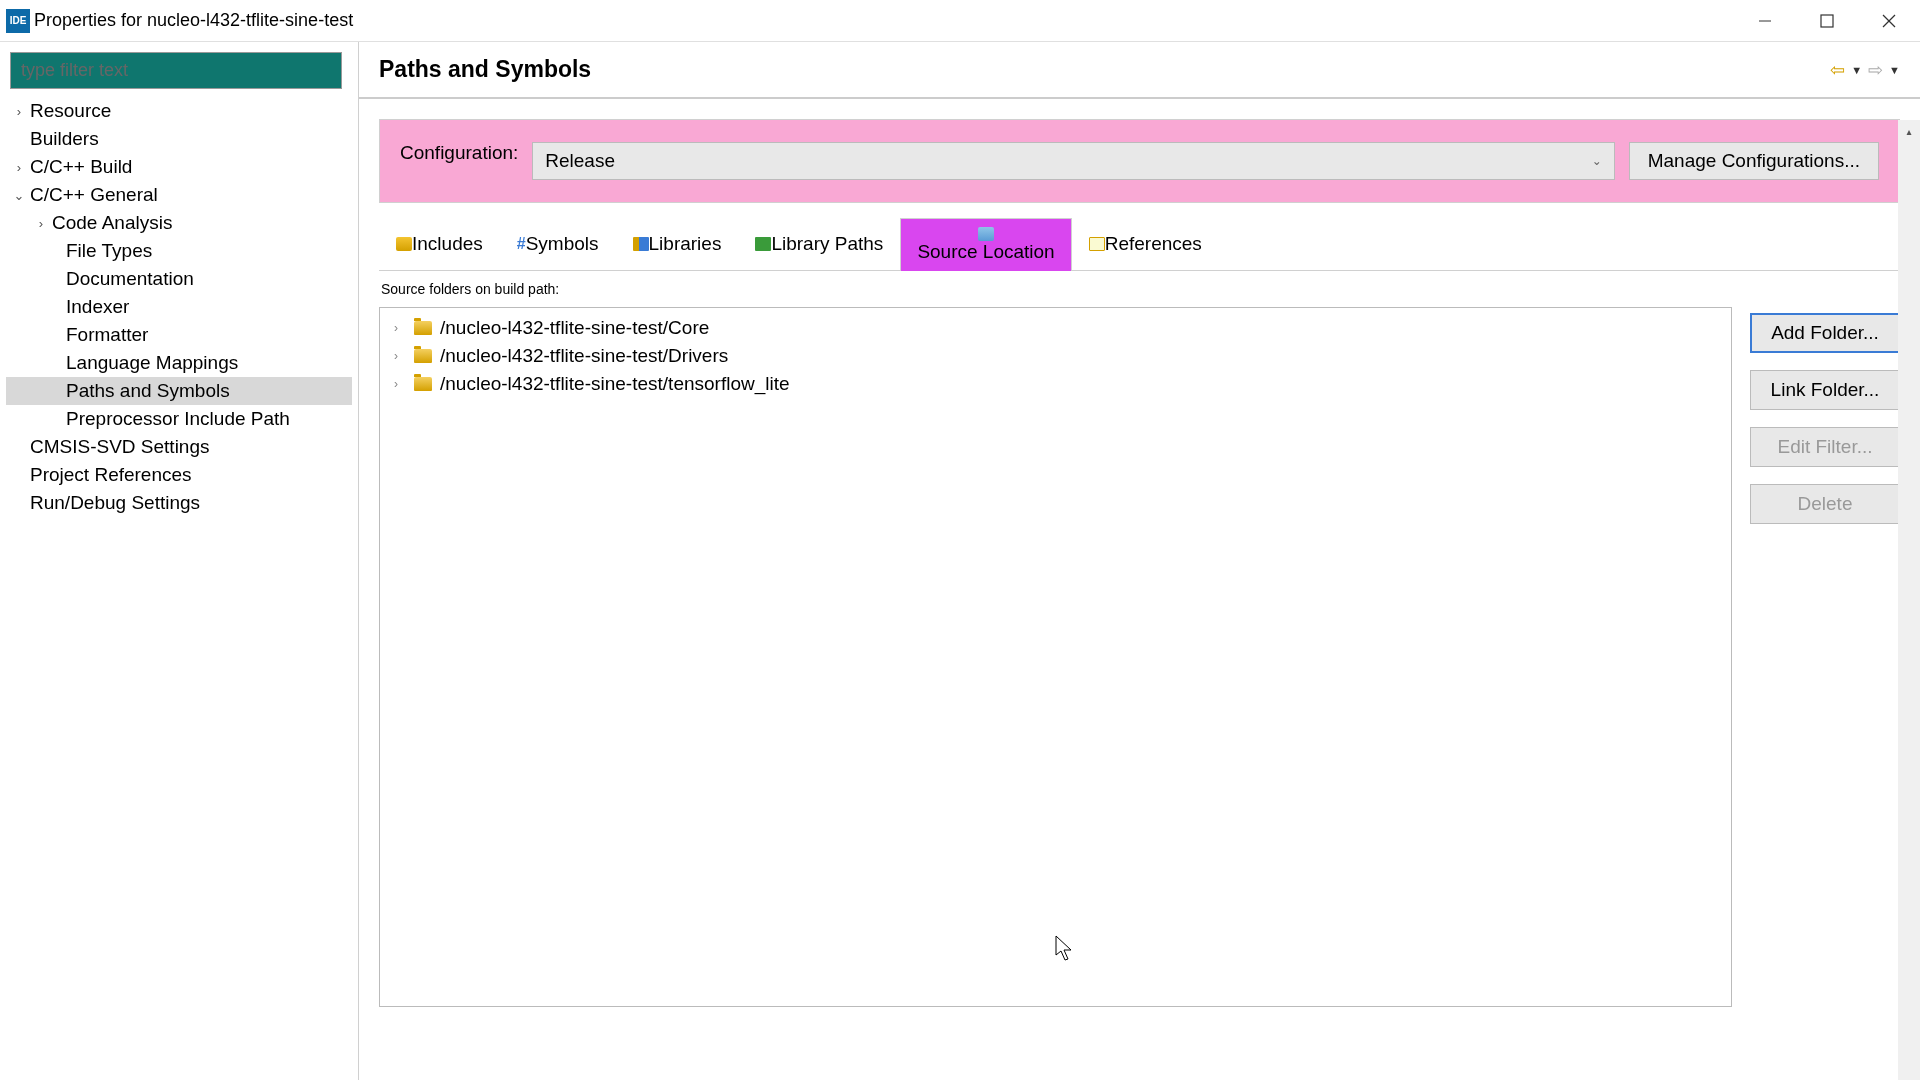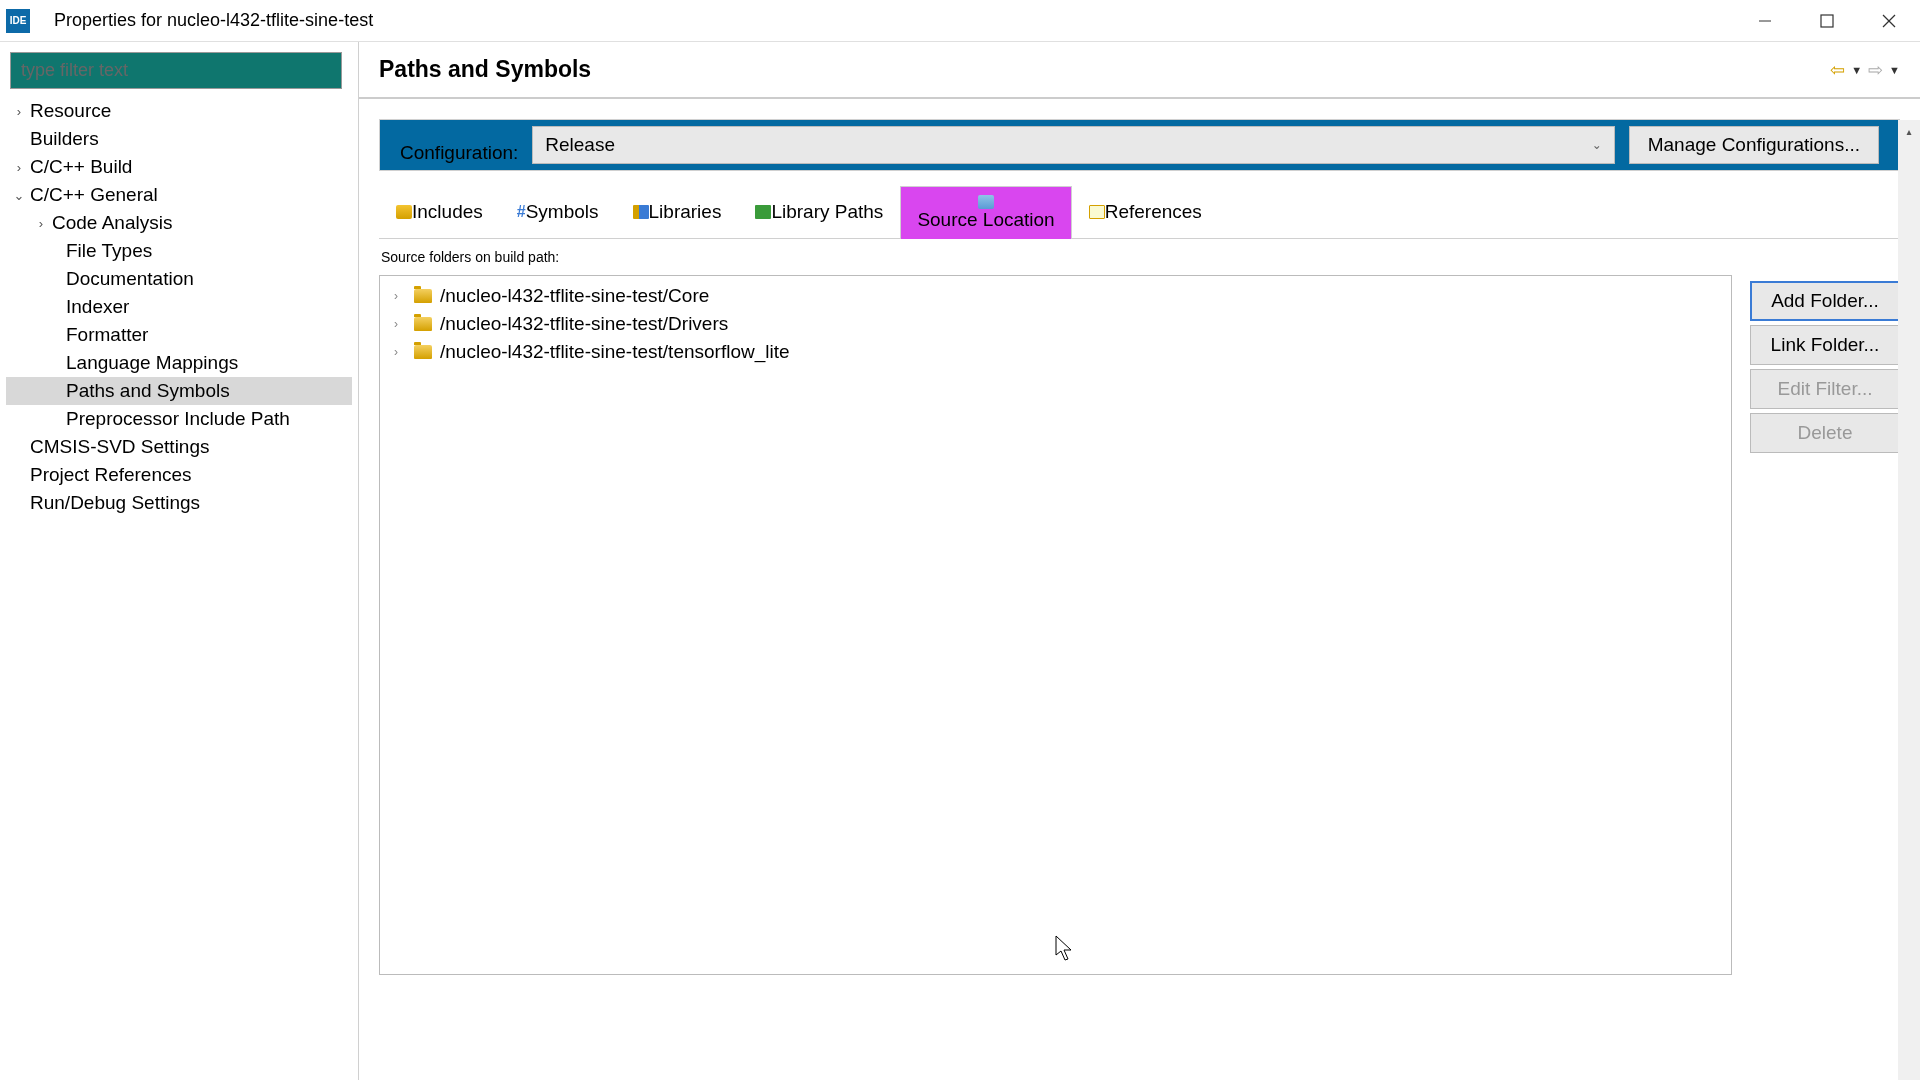--- a/index.html
+++ b/index.html
@@ -1,19 +1,19 @@
 <!DOCTYPE html>
 <html><head>
   <meta charset="utf-8">
   <style>
     * { box-sizing: border-box; margin: 0; padding: 0; font-family: "Segoe UI", Arial, sans-serif; }
     body { background: #fff; overflow: hidden; width: 1920px; height: 1080px; position: relative; }
     
     .titlebar { height: 42px; display: flex; align-items: center; padding: 0 0 0 6px; border-bottom: 1px solid #e0e0e0; }
-    .titlebar-icon { width: 24px; height: 24px; background: #0d6aa8; color: #fff; font-size: 10px; font-weight: bold; display: flex; align-items: center; justify-content: center; margin-right: 24px; }
+    .titlebar-icon { width: 24px; height: 24px; background: #0d6aa8; color: #fff; font-size: 10px; font-weight: bold; display: flex; align-items: center; justify-content: center; margin-right: 4px; }
     .titlebar-text { font-size: 18px; color: #000; flex: 1; }
     .titlebar-controls { display: flex; height: 100%; }
     .titlebar-btn { width: 62px; height: 100%; display: flex; align-items: center; justify-content: center; font-size: 18px; }
     .titlebar-btn svg { width: 16px; height: 16px; }
     
     .main { display: flex; height: calc(100% - 42px); }
     
     .sidebar { width: 359px; border-right: 1px solid #d0d0d0; padding: 10px 6px; }
     .filter-input { width: 332px; margin: 0 4px 8px 4px; padding: 7px 10px; font-size: 18px; border: 1px solid #999; background: #0f766e; }
     .filter-input::placeholder { color: #666; }
@@ -27,21 +27,21 @@
     
     .content { flex: 1; display: flex; flex-direction: column; }
     
     .page-header { padding: 14px 20px 14px 20px; display: flex; align-items: center; border-bottom: 2px solid #ccc; }
     .page-title { font-size: 23px; font-weight: 700; flex: 1; }
     .nav-icons { display: flex; gap: 6px; align-items: center; }
     .nav-arrow { font-size: 18px; color: #d4a000; }
     .nav-arrow.fwd { color: #aaa; }
     .nav-dd { font-size: 11px; color: #333; }
     
-    .config-bar { background: #0369a1; border: 1px solid #d0d0d0; margin: 20px 20px 0 20px; padding: 6px 20px; display: flex; align-items: flex-end; gap: 14px; }
+    .config-bar { background: #f9a8d4; border: 1px solid #d0d0d0; margin: 20px 20px 0 20px; padding: 22px 20px; display: flex; align-items: flex-start; gap: 14px; }
     .config-label { font-size: 19px; }
     .config-select { flex: 1; height: 38px; background: #e8e8e8; border: 1px solid #bbb; padding: 0 12px; font-size: 19px; display: flex; align-items: center; justify-content: space-between; }
     .config-select-arrow { font-size: 12px; color: #666; }
     .manage-btn { height: 38px; padding: 0 18px; background: #e8e8e8; border: 1px solid #bbb; font-size: 19px; display: flex; align-items: center; }
     
     .tabs { display: flex; margin: 14px 20px 0 20px; border-bottom: 1px solid #d0d0d0; }
     .tab { padding: 8px 16px; font-size: 19px; display: flex; align-items: center; gap: 0; border: 1px solid transparent; border-bottom: none; cursor: pointer; }
     .tab.active { background: #d946ef; border-color: #d0d0d0; position: relative; top: 1px; flex-direction: column; }
     .tab-icon { width: 16px; height: 14px; display: inline-block; }
     .ti-includes { background: linear-gradient(#f4c430, #d4a000); border-radius: 2px; }
@@ -53,21 +53,21 @@
     
     .body-area { display: flex; margin: 0 20px; gap: 18px; flex: 1; }
     .source-panel { flex: 1; }
     .source-label { font-size: 14px; padding: 10px 2px; }
     .source-list { border: 1px solid #bbb; height: 700px; padding: 6px 0; }
     .source-row { display: flex; align-items: center; padding: 3px 14px; font-size: 19px; gap: 8px; }
     .row-chevron { color: #888; font-size: 12px; width: 12px; }
     .folder-icon { width: 18px; height: 14px; background: linear-gradient(#f4d060, #d4a000); border-radius: 2px 2px 1px 1px; display: inline-block; position: relative; }
     .folder-icon::before { content: ""; position: absolute; top: -3px; left: 0; width: 7px; height: 3px; background: #d4a000; border-radius: 1px 1px 0 0; }
     
-    .side-buttons { width: 150px; padding-top: 42px; display: flex; flex-direction: column; gap: 4px; }
+    .side-buttons { width: 150px; padding-top: 42px; display: flex; flex-direction: column; gap: 17px; }
     .side-btn { height: 40px; background: #e8e8e8; border: 1px solid #bbb; font-size: 19px; display: flex; align-items: center; justify-content: center; }
     .side-btn.focused { border: 2px solid #3a7bd5; }
     .side-btn.disabled { color: #999; }
     
     .scrollbar-v { position: absolute; right: 0; top: 120px; width: 22px; height: 960px; background: #f0f0f0; }
     .scroll-up { width: 22px; height: 22px; display: flex; align-items: center; justify-content: center; font-size: 10px; color: #555; }
     
     .cursor { position: absolute; left: 1055px; top: 935px; pointer-events: none; }
   </style>
 </head>

